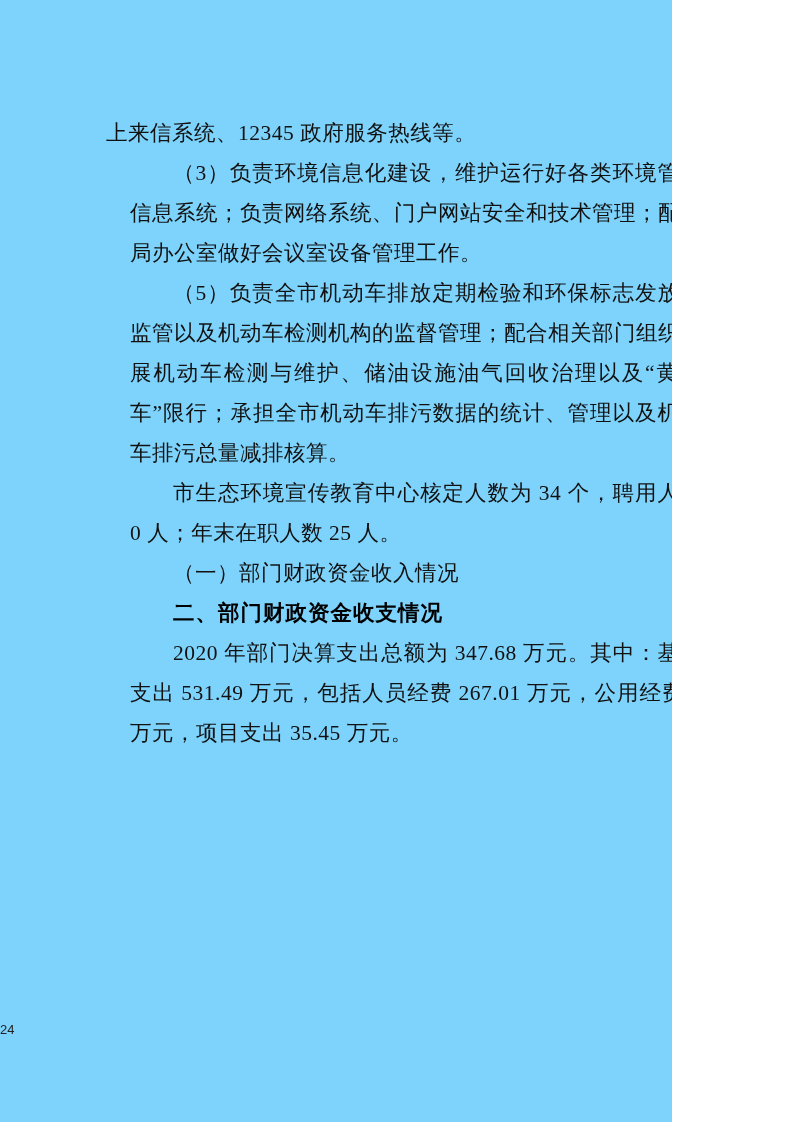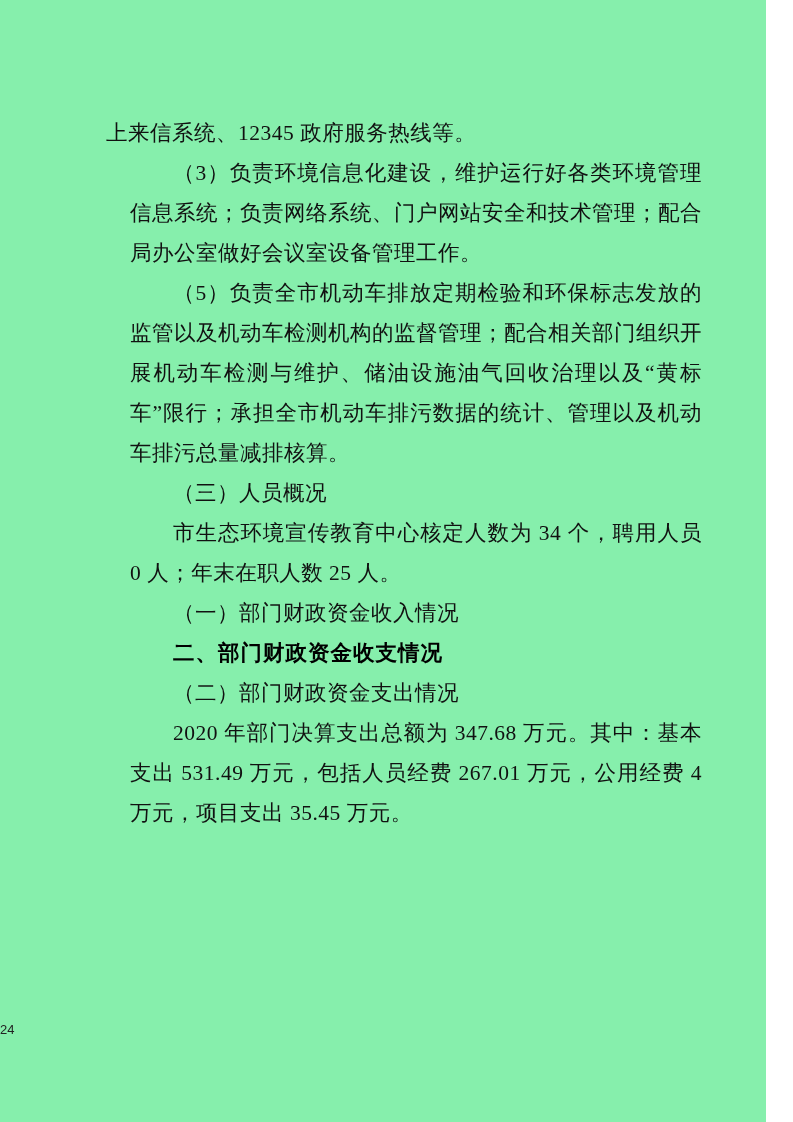--- a/index.html
+++ b/index.html
@@ -2,23 +2,23 @@
 <html><head>
 <meta charset="utf-8">
 <style>
   html, body {
     margin: 0;
     padding: 0;
     background: #ffffff;
   }
   .page {
     position: relative;
-    width: 766px;
+    width: 672px;
     height: 1122px;
-    background: #86efac;
+    background: #7dd3fc;
     overflow: hidden;
     font-family: "Liberation Serif", "DejaVu Serif", serif;
     color: #111111;
   }
   .content {
     position: absolute;
     left: 106px;
     top: 113px;
     width: 596px;
   }
@@ -53,22 +53,20 @@
   }
 </style>
 </head>
 <body>
 
 <div class="page">
   <div class="content">
     <p class="para">上来信系统、12345 政府服务热线等。</p>
     <p class="para indent">（3）负责环境信息化建设，维护运行好各类环境管理信息系统；负责网络系统、门户网站安全和技术管理；配合局办公室做好会议室设备管理工作。</p>
     <p class="para indent">（5）负责全市机动车排放定期检验和环保标志发放的监管以及机动车检测机构的监督管理；配合相关部门组织开展机动车检测与维护、储油设施油气回收治理以及“黄标车”限行；承担全市机动车排污数据的统计、管理以及机动车排污总量减排核算。</p>
-    <p class="para indent">（三）人员概况</p>
     <p class="para indent">市生态环境宣传教育中心核定人数为 34 个，聘用人员 0 人；年末在职人数 25 人。</p>
     <p class="para indent">（一）部门财政资金收入情况</p>
     <p class="para indent section-heading">二、部门财政资金收支情况</p>
-    <p class="para indent">（二）部门财政资金支出情况</p>
     <p class="para indent">2020 年部门决算支出总额为 347.68 万元。其中：基本支出 531.49 万元，包括人员经费 267.01 万元，公用经费 4 万元，项目支出 35.45 万元。</p>
   </div>
 
   <div class="page-number">24</div>
 </div>
 
 </body></html>

